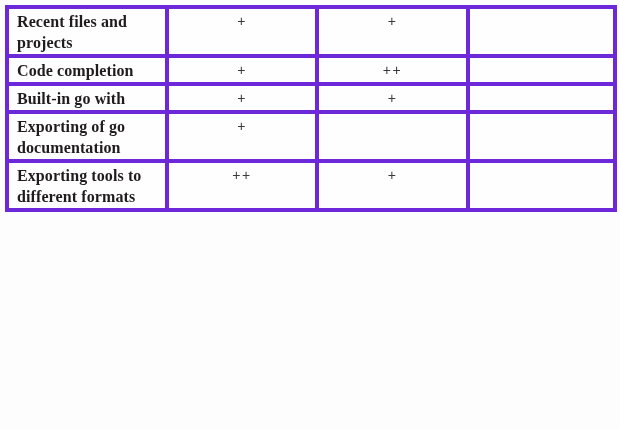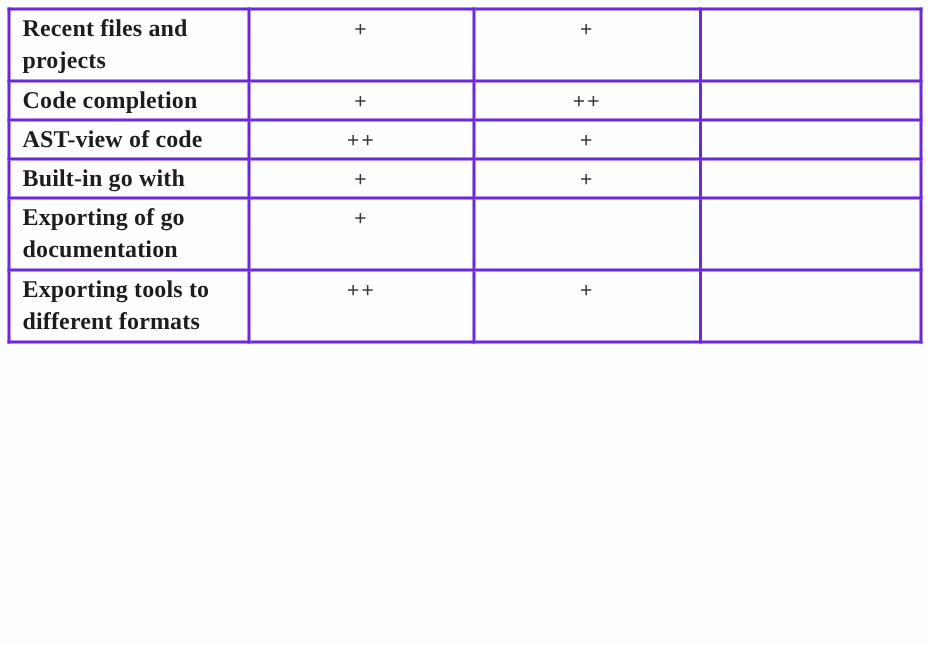--- a/index.html
+++ b/index.html
@@ -28,21 +28,21 @@
     border-collapse: collapse;
     table-layout: fixed;
     background: #fefefe;
     border: 2px solid #232323;
   }
   table.cmp col.c-feature { width: 160px; }
   table.cmp col.c-a { width: 150px; }
   table.cmp col.c-b { width: 151px; }
   table.cmp col.c-c { width: 147px; }
   table.cmp td {
-    border: 2px solid #6d28d9;
+    border: 4px solid #6d28d9;
     vertical-align: top;
     padding: 2px 8px 1px 8px;
     box-sizing: border-box;
   }
   td.feature {
     font-weight: 700;
     font-size: 16px;
     line-height: 21px;
     color: #201c1d;
     white-space: pre-line;
@@ -81,26 +81,20 @@
         <td class="val">+</td>
         <td class="val"></td>
       </tr>
       <tr class="h1">
         <td class="feature">Code completion</td>
         <td class="val">+</td>
         <td class="val">++</td>
         <td class="val"></td>
       </tr>
       <tr class="h1">
-        <td class="feature">AST-view of code</td>
-        <td class="val">++</td>
-        <td class="val">+</td>
-        <td class="val"></td>
-      </tr>
-      <tr class="h1">
         <td class="feature">Built-in go with</td>
         <td class="val">+</td>
         <td class="val">+</td>
         <td class="val"></td>
       </tr>
       <tr class="h2">
         <td class="feature">Exporting of go
 documentation</td>
         <td class="val">+</td>
         <td class="val"></td>

